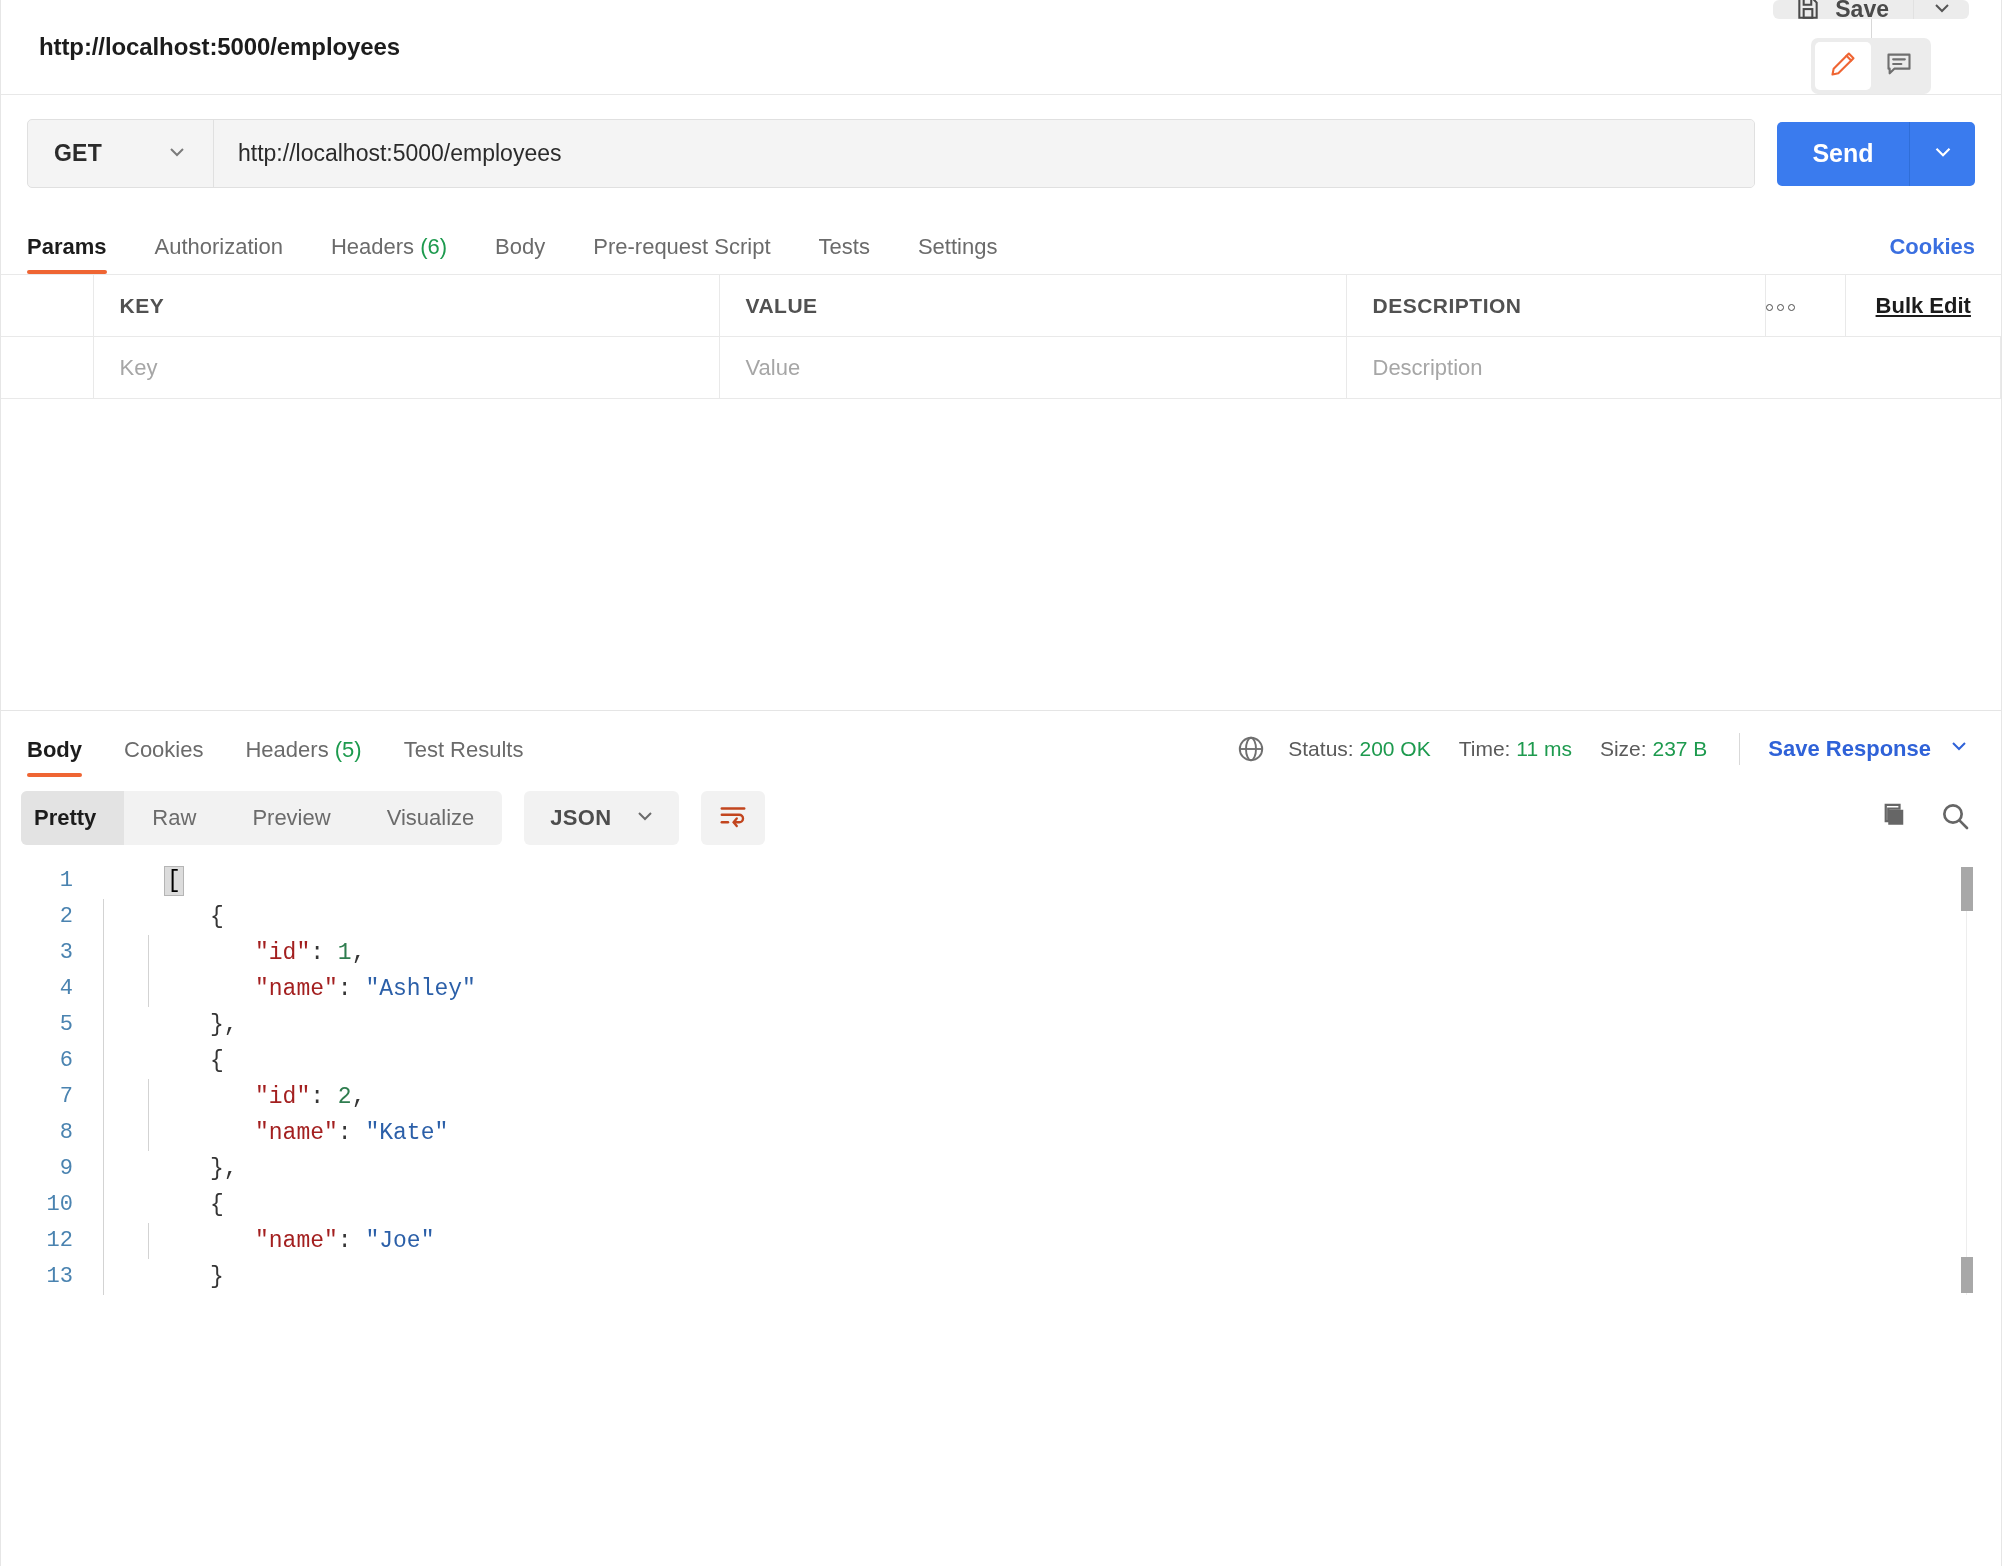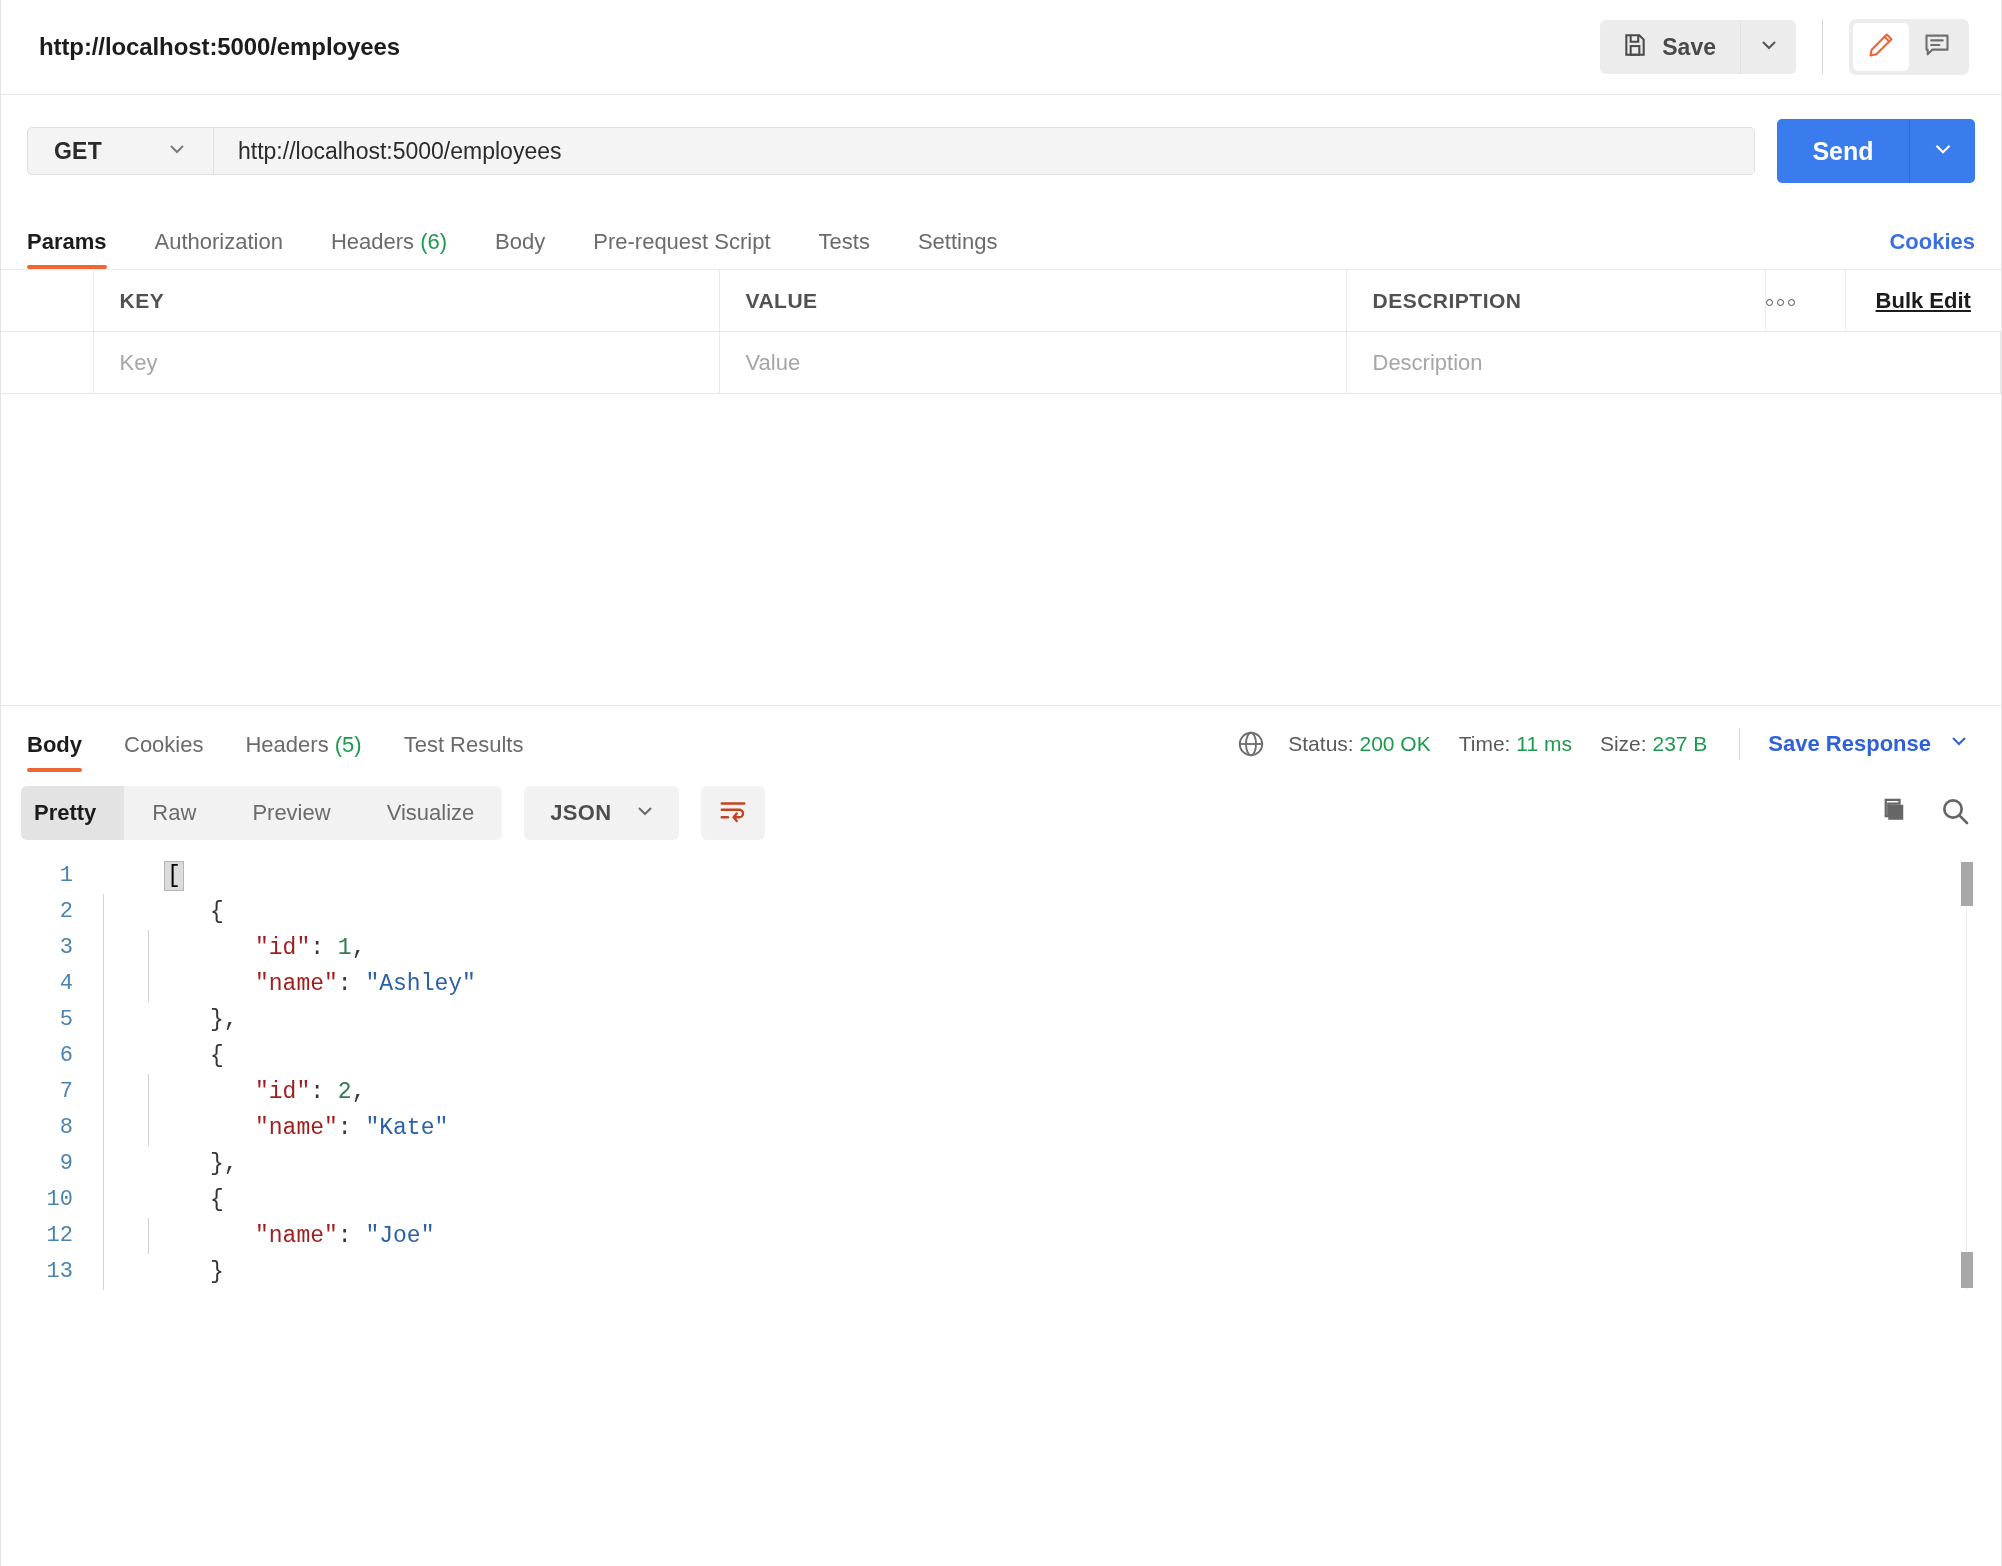--- a/index.html
+++ b/index.html
@@ -34,20 +34,21 @@
     font-weight: bold;
     color: #1c1c1c;
     letter-spacing: -0.1px;
   }
   .topbar-right {
     margin-left: auto;
     margin-right: 32px;
     display: flex;
     align-items: center;
     height: 100%;
+    flex-direction: column;
   }
   .save-group {
     display: flex;
     align-items: stretch;
     height: 54px;
     border-radius: 6px;
     overflow: hidden;
   }
   .save-btn {
     display: flex;
@@ -99,21 +100,21 @@
   
   .urlbar {
     display: flex;
     align-items: center;
     padding: 24px 26px 24px 26px;
     gap: 0;
   }
   .method-url {
     display: flex;
     flex: 1;
-    height: 48px;
+    height: 69px;
     border: 1px solid #e0e0e0;
     border-radius: 5px;
     background: #f4f4f4;
     overflow: hidden;
   }
   .method-select {
     width: 186px;
     display: flex;
     align-items: center;
     justify-content: space-between;

